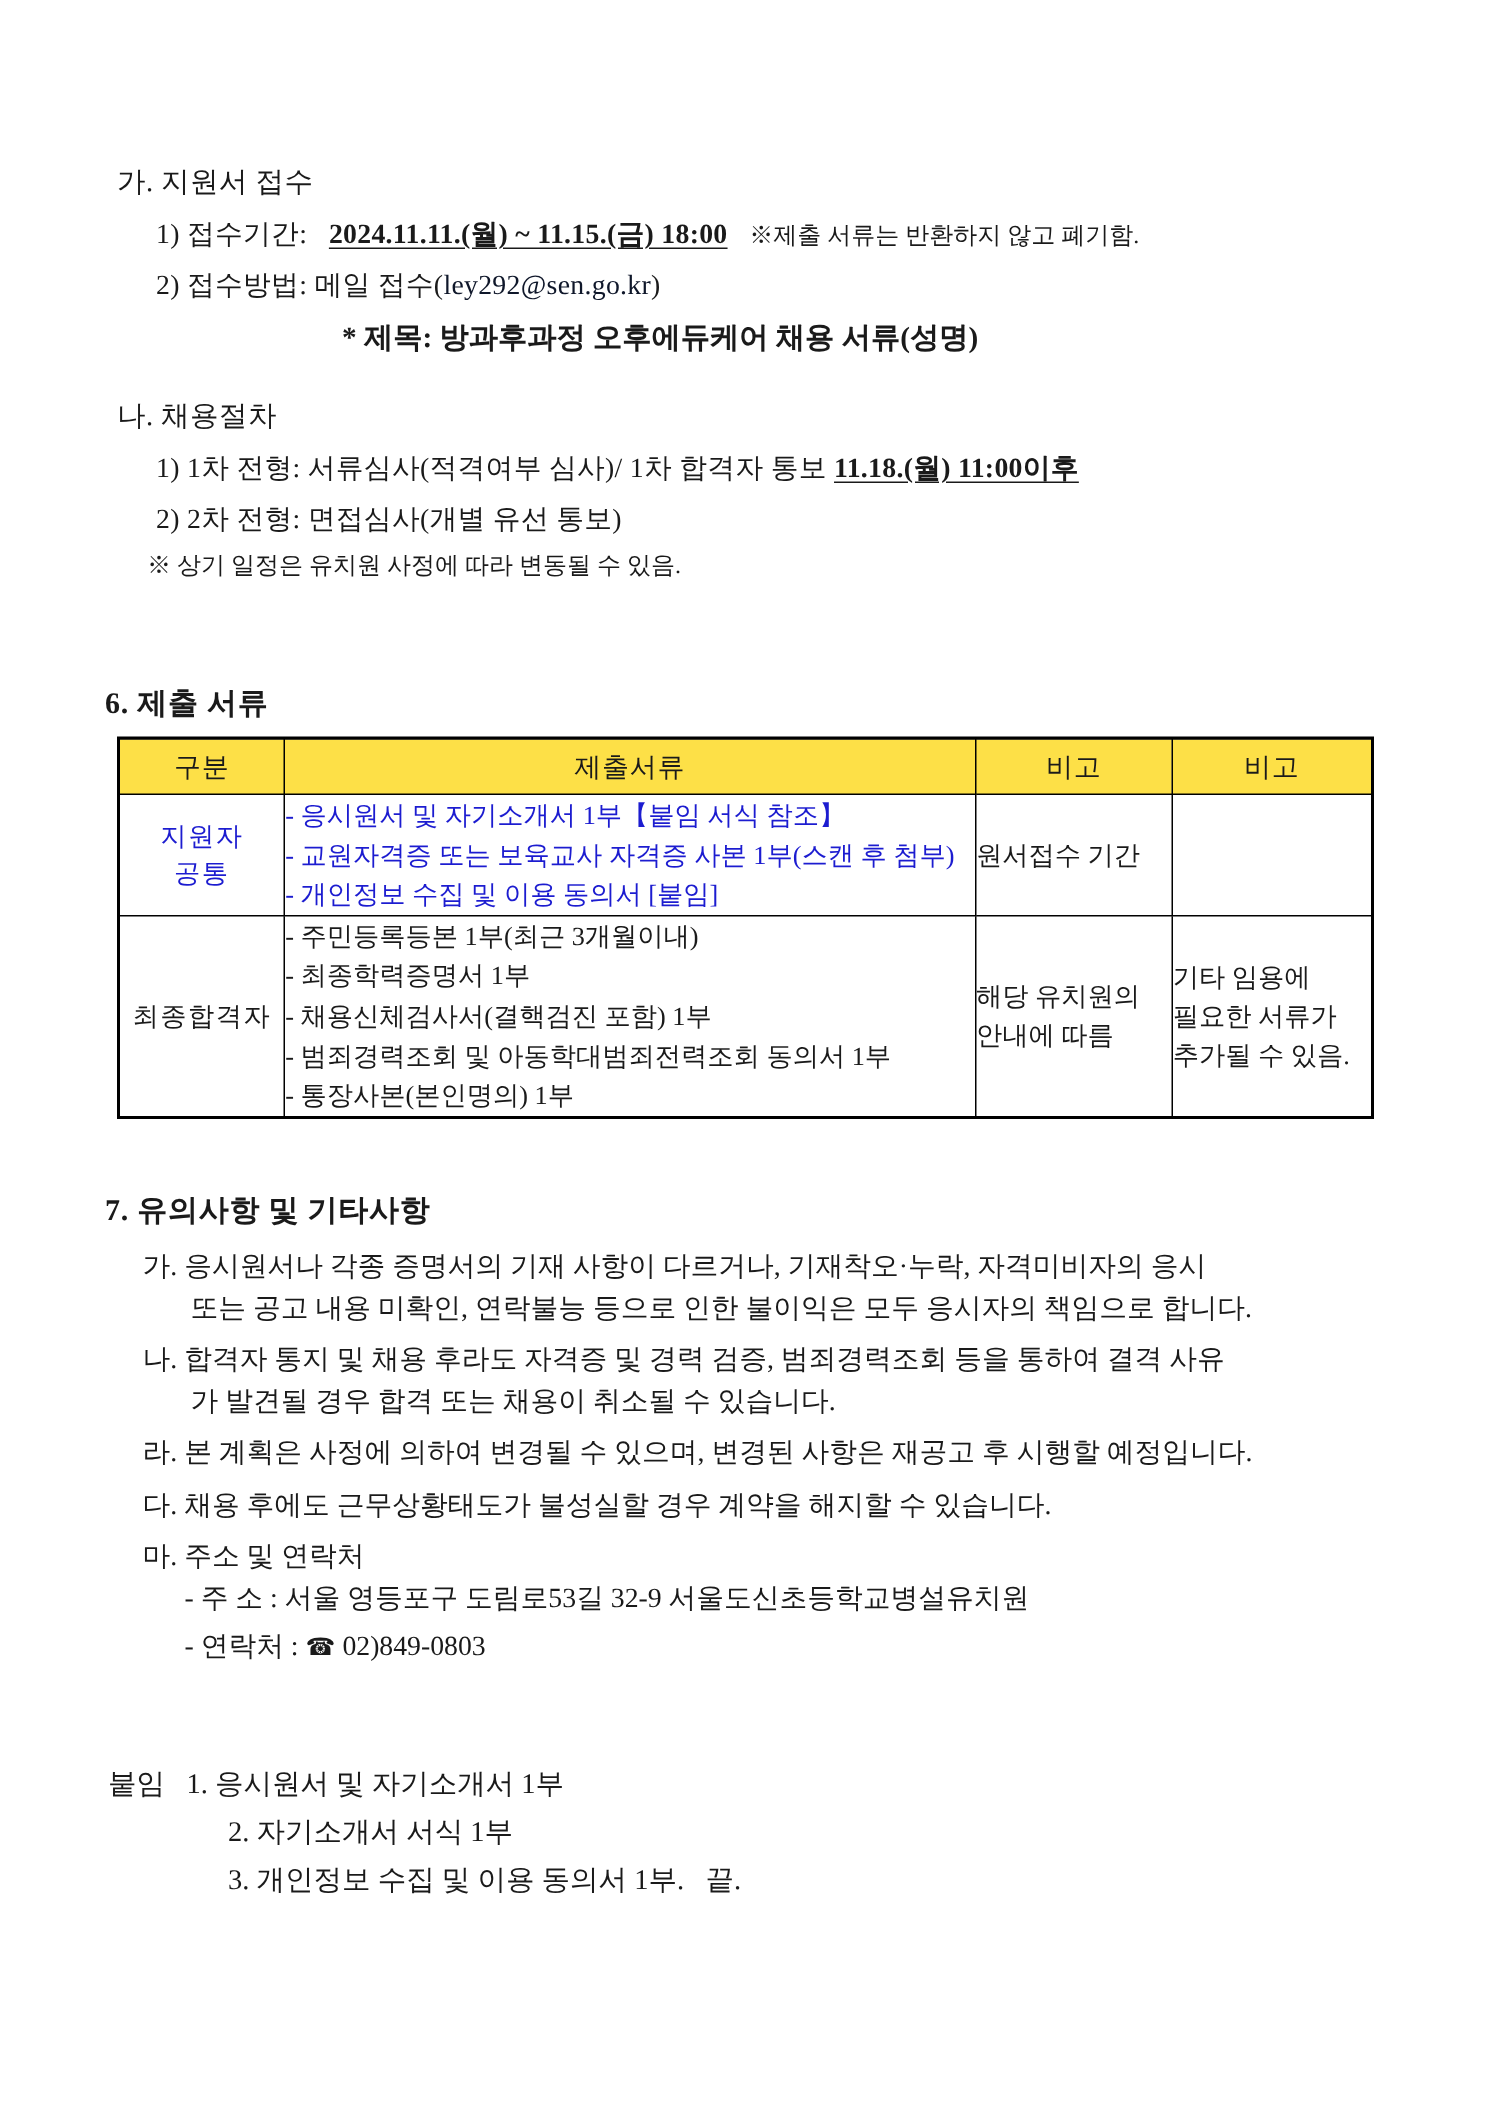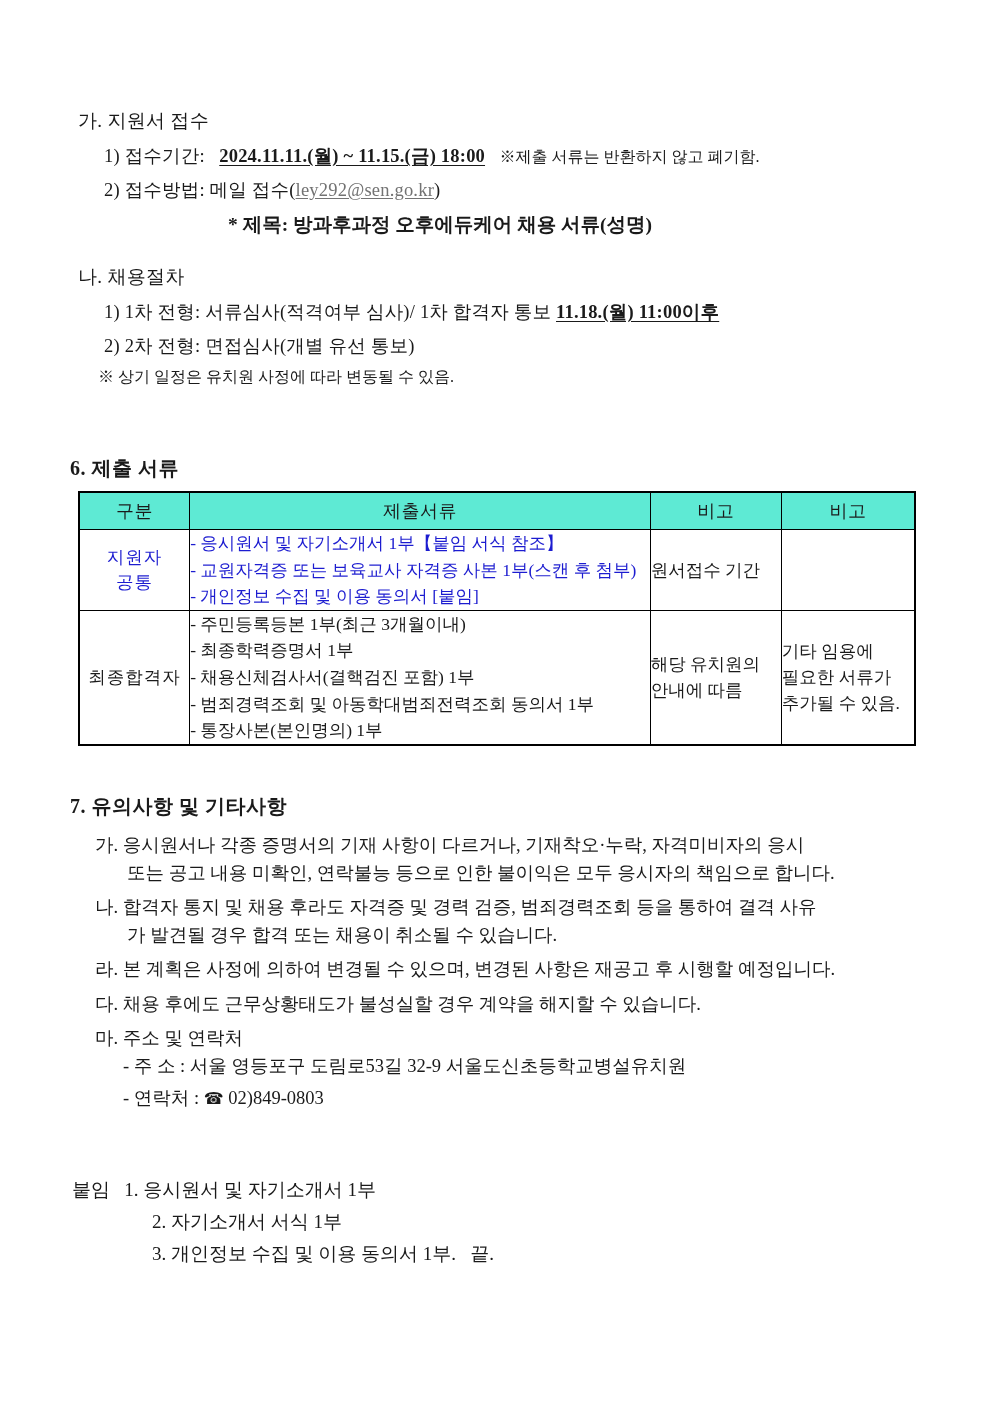--- a/index.html
+++ b/index.html
@@ -22,22 +22,21 @@
     width: 920px;
     height: 1403px;
     padding: 16px;
     box-sizing: border-box;
   }
   .blue { color: #1c1cd0; }
   .bold { font-weight: bold; }
   .ul   { text-decoration: underline; text-underline-offset: 3px; }
 
   .link {
-    color: #737373;
-    text-decoration: underline;
+    color: #0f172a;
     text-underline-offset: 2px;
   }
 
   
   .sec-top {
     position: absolute;
     left: 78px;
     top: 108px;
     width: 880px;
   }
@@ -94,21 +93,21 @@
     width: 836px;
     table-layout: fixed;
   }
   table.docs th,
   table.docs td {
     border: 1px solid #000000;
     padding: 0;
     vertical-align: middle;
   }
   table.docs thead th {
-    background: #5eead4;
+    background: #fde047;
     font-size: 18px;
     font-weight: normal;
     height: 36px;
     text-align: center;
     letter-spacing: 0.5px;
   }
   table.docs tbody td {
     font-size: 17.5px;
     height: auto;
   }

